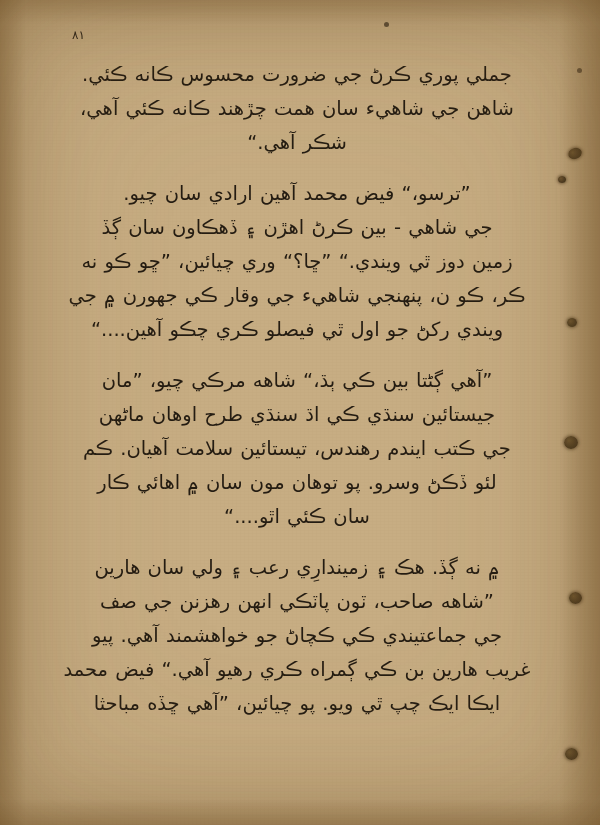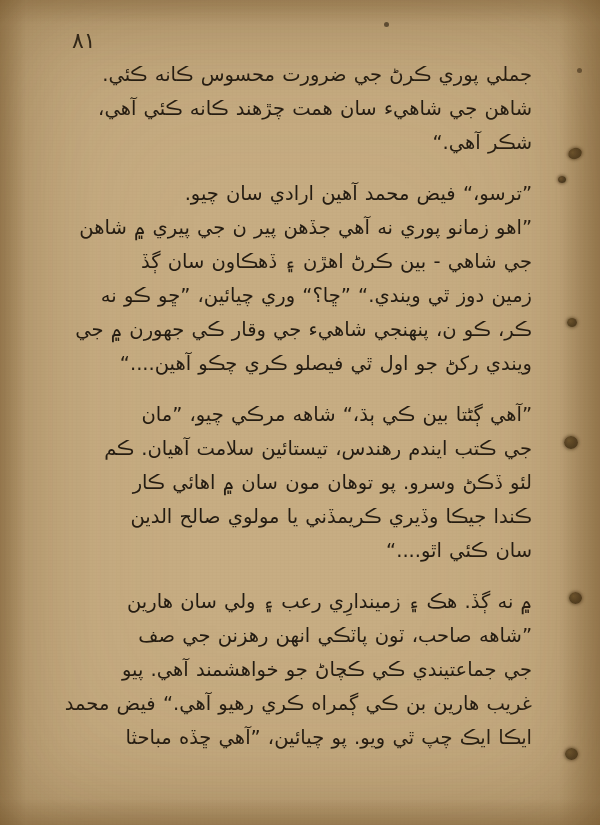--- a/index.html
+++ b/index.html
@@ -66,21 +66,21 @@
     background: linear-gradient(0deg, rgba(120,88,45,0.34) 0%, rgba(120,88,45,0) 100%);
     pointer-events: none;
   }
 
   
   .folio {
     position: absolute;
     top: 28px;
     left: 72px;
     font-family: "DejaVu Sans", sans-serif;
-    font-size: 22px;
+    font-size: 12px;
     color: #2a2218;
     letter-spacing: 1px;
   }
 
   
   .top-dot {
     position: absolute;
     top: 22px;
     left: 384px;
     width: 5px;
@@ -116,21 +116,21 @@
     width: 470px;
     direction: rtl;
     text-align: right;
   }
   .para {
     margin: 0 0 8px 0;
     font-family: "DejaVu Sans", sans-serif;
     font-size: 19.5px;
     line-height: 34px;
     color: #241c12;
-    text-align: right;
+    text-align: center;
     word-spacing: 1px;
   }
   .gap {
     height: 9px;
   }
   .line {
     display: block;
     white-space: nowrap;
   }
 </style>
@@ -158,34 +158,33 @@
     <p class="para">
       <span class="line">جملي پوري ڪرڻ جي ضرورت محسوس ڪانه ڪئي.</span>
       <span class="line">شاهن جي شاهيء سان همت چڙهند ڪانه ڪئي آهي،</span>
       <span class="line">شڪر آهي.“</span>
     </p>
 
     <div class="gap"></div>
 
     <p class="para">
       <span class="line">”ترسو،“ فيض محمد آهين ارادي سان چيو.</span>
-      <span class="line">”اهو زمانو پوري نه آهي جڏهن پير ن جي پيري ۾ شاهن</span>
       <span class="line">جي شاهي - بين ڪرڻ اهڙن ۽ ڏهڪاون سان ڳڏ</span>
       <span class="line">زمين دوز ٿي ويندي.“ ”ڇا؟“ وري چيائين، ”ڇو ڪو نه</span>
       <span class="line">ڪر، ڪو ن، پنهنجي شاهيء جي وقار ڪي جهورن ۾ جي</span>
       <span class="line">ويندي رکڻ جو اول ٿي فيصلو ڪري چڪو آهين....“</span>
     </p>
 
     <div class="gap"></div>
 
     <p class="para">
       <span class="line">”آهي ڳڻتا بين ڪي ٻڌ،“ شاهه مرڪي چيو، ”مان</span>
+      <span class="line">جيستائين سنڌي ڪي اڌ سنڌي طرح اوهان ماڻهن</span>
       <span class="line">جي ڪتب ايندم رهندس، تيستائين سلامت آهيان. ڪم</span>
       <span class="line">لئو ڏڪڻ وسرو. پو توهان مون سان ۾ اهائي ڪار</span>
-      <span class="line">ڪندا جيڪا وڏيري ڪريمڏني يا مولوي صالح الدين</span>
       <span class="line">سان ڪئي اٿو....“</span>
     </p>
 
     <div class="gap"></div>
 
     <p class="para">
       <span class="line">۾ نه ڳڏ. هڪ ۽ زميندارِي رعب ۽ ولي سان هارين</span>
       <span class="line">”شاهه صاحب، ٽون پاٽڪي انهن رهزنن جي صف</span>
       <span class="line">جي جماعتيندي ڪي ڪچاڻ جو خواهشمند آهي. پيو</span>
       <span class="line">غريب هارين بن ڪي ڳمراه ڪري رهيو آهي.“ فيض محمد</span>

